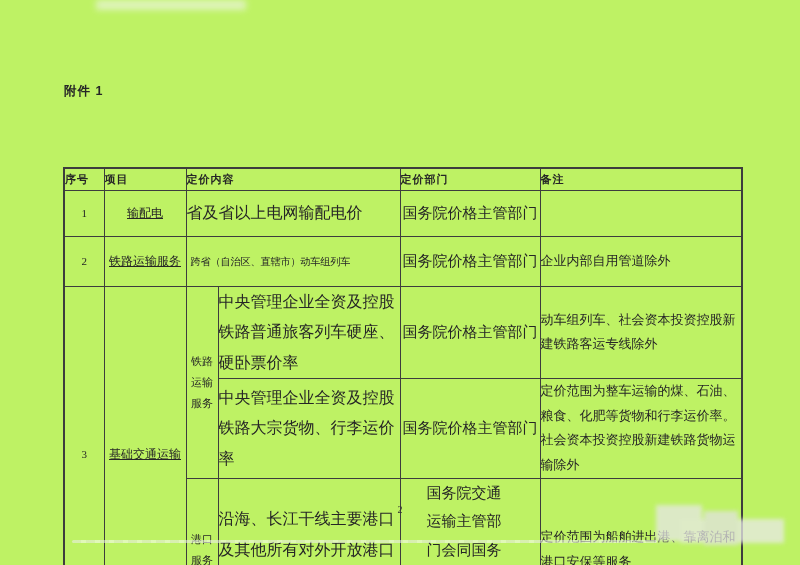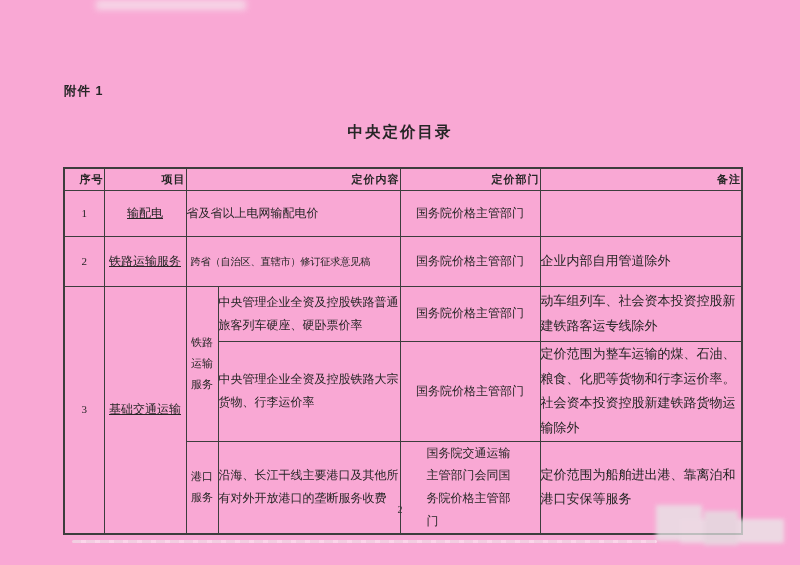--- a/index.html
+++ b/index.html
@@ -1,19 +1,19 @@
 <!DOCTYPE html>
 <html><head>
 <meta charset="utf-8">
 <style>
   html,body{margin:0;padding:0;background:#e8e8e8;}
   .page{
     position:relative;
     width:800px;height:565px;
-    background:#f9a8d4;
+    background:#bef264;
     overflow:hidden;
     font-family:"Liberation Serif","DejaVu Serif",serif;
     color:#262626;
   }
   .attachment{
     position:absolute;left:64px;top:83px;
     font-family:"Liberation Sans","DejaVu Sans",sans-serif;
     font-weight:700;font-size:12.5px;letter-spacing:1px;
   }
   .doc-title{
@@ -44,29 +44,29 @@
     line-height:1.9;
   }
   tr.h-header{height:17px;}
   tr.r1{height:46px;}
   tr.r2{height:50px;}
   tr.r3a{height:55px;}
   tr.r3b{height:80px;}
   tr.r3c{height:67px;}
   th.colhead{
     font-family:"Liberation Sans","DejaVu Sans",sans-serif;
-    font-weight:700;font-size:11px;text-align:right;
+    font-weight:700;font-size:11px;text-align:left;
     letter-spacing:1px;line-height:1.2;
   }
   td.no{text-align:center;font-size:11px;}
   td.item{text-align:center;font-size:12px;padding:0 14px;line-height:1.75;text-decoration:underline;}
   td.subcat{text-align:center;font-size:11px;padding:0 4px;line-height:1.8;}
-  td.content{text-align:left;font-size:12px;padding:0 6px;}
+  td.content{text-align:left;font-size:16px;padding:0 6px;}
   td.content.tight{font-size:10.2px;padding:0 4px;letter-spacing:-0.2px;white-space:nowrap;}
-  td.dept{text-align:center;font-size:12px;padding:0 6px;}
+  td.dept{text-align:center;font-size:15px;padding:0 6px;}
   td.dept.twoline{text-align:left;padding:0 26px;}
   td.remark{text-align:left;font-size:13px;padding:0 7px;line-height:1.85;}
   .page-number{
     position:absolute;left:0;top:504px;width:800px;
     text-align:center;font-size:10px;color:#333;
   }
   .watermark{
     position:absolute;left:652px;top:503px;width:136px;height:46px;
     filter:blur(2px);opacity:.75;pointer-events:none;
   }
@@ -85,21 +85,20 @@
 </style>
 </head>
 <body>
 
 <div class="page">
 
   <div class="scan-smudge-top"></div>
 
   <div class="attachment">附件 1</div>
 
-  <div class="doc-title">中央定价目录</div>
 
   <table class="pricing">
     <colgroup>
       <col style="width:40px">
       <col style="width:82px">
       <col style="width:32px">
       <col style="width:182px">
       <col style="width:140px">
       <col style="width:202px">
     </colgroup>
@@ -116,21 +115,21 @@
         <td class="no">1</td>
         <td class="item">输配电</td>
         <td class="content" colspan="2">省及省以上电网输配电价</td>
         <td class="dept">国务院价格主管部门</td>
         <td class="remark"></td>
       </tr>
 
       <tr class="r2">
         <td class="no">2</td>
         <td class="item">铁路运输服务</td>
-        <td class="content tight" colspan="2">跨省（自治区、直辖市）修订征求意见稿</td>
+        <td class="content tight" colspan="2">跨省（自治区、直辖市）动车组列车</td>
         <td class="dept">国务院价格主管部门</td>
         <td class="remark">企业内部自用管道除外</td>
       </tr>
 
       <tr class="r3a">
         <td class="no" rowspan="3">3</td>
         <td class="item" rowspan="3">基础交通运输</td>
         <td class="subcat" rowspan="2">铁路运输服务</td>
         <td class="content">中央管理企业全资及控股铁路普通旅客列车硬座、硬卧票价率</td>
         <td class="dept">国务院价格主管部门</td>

